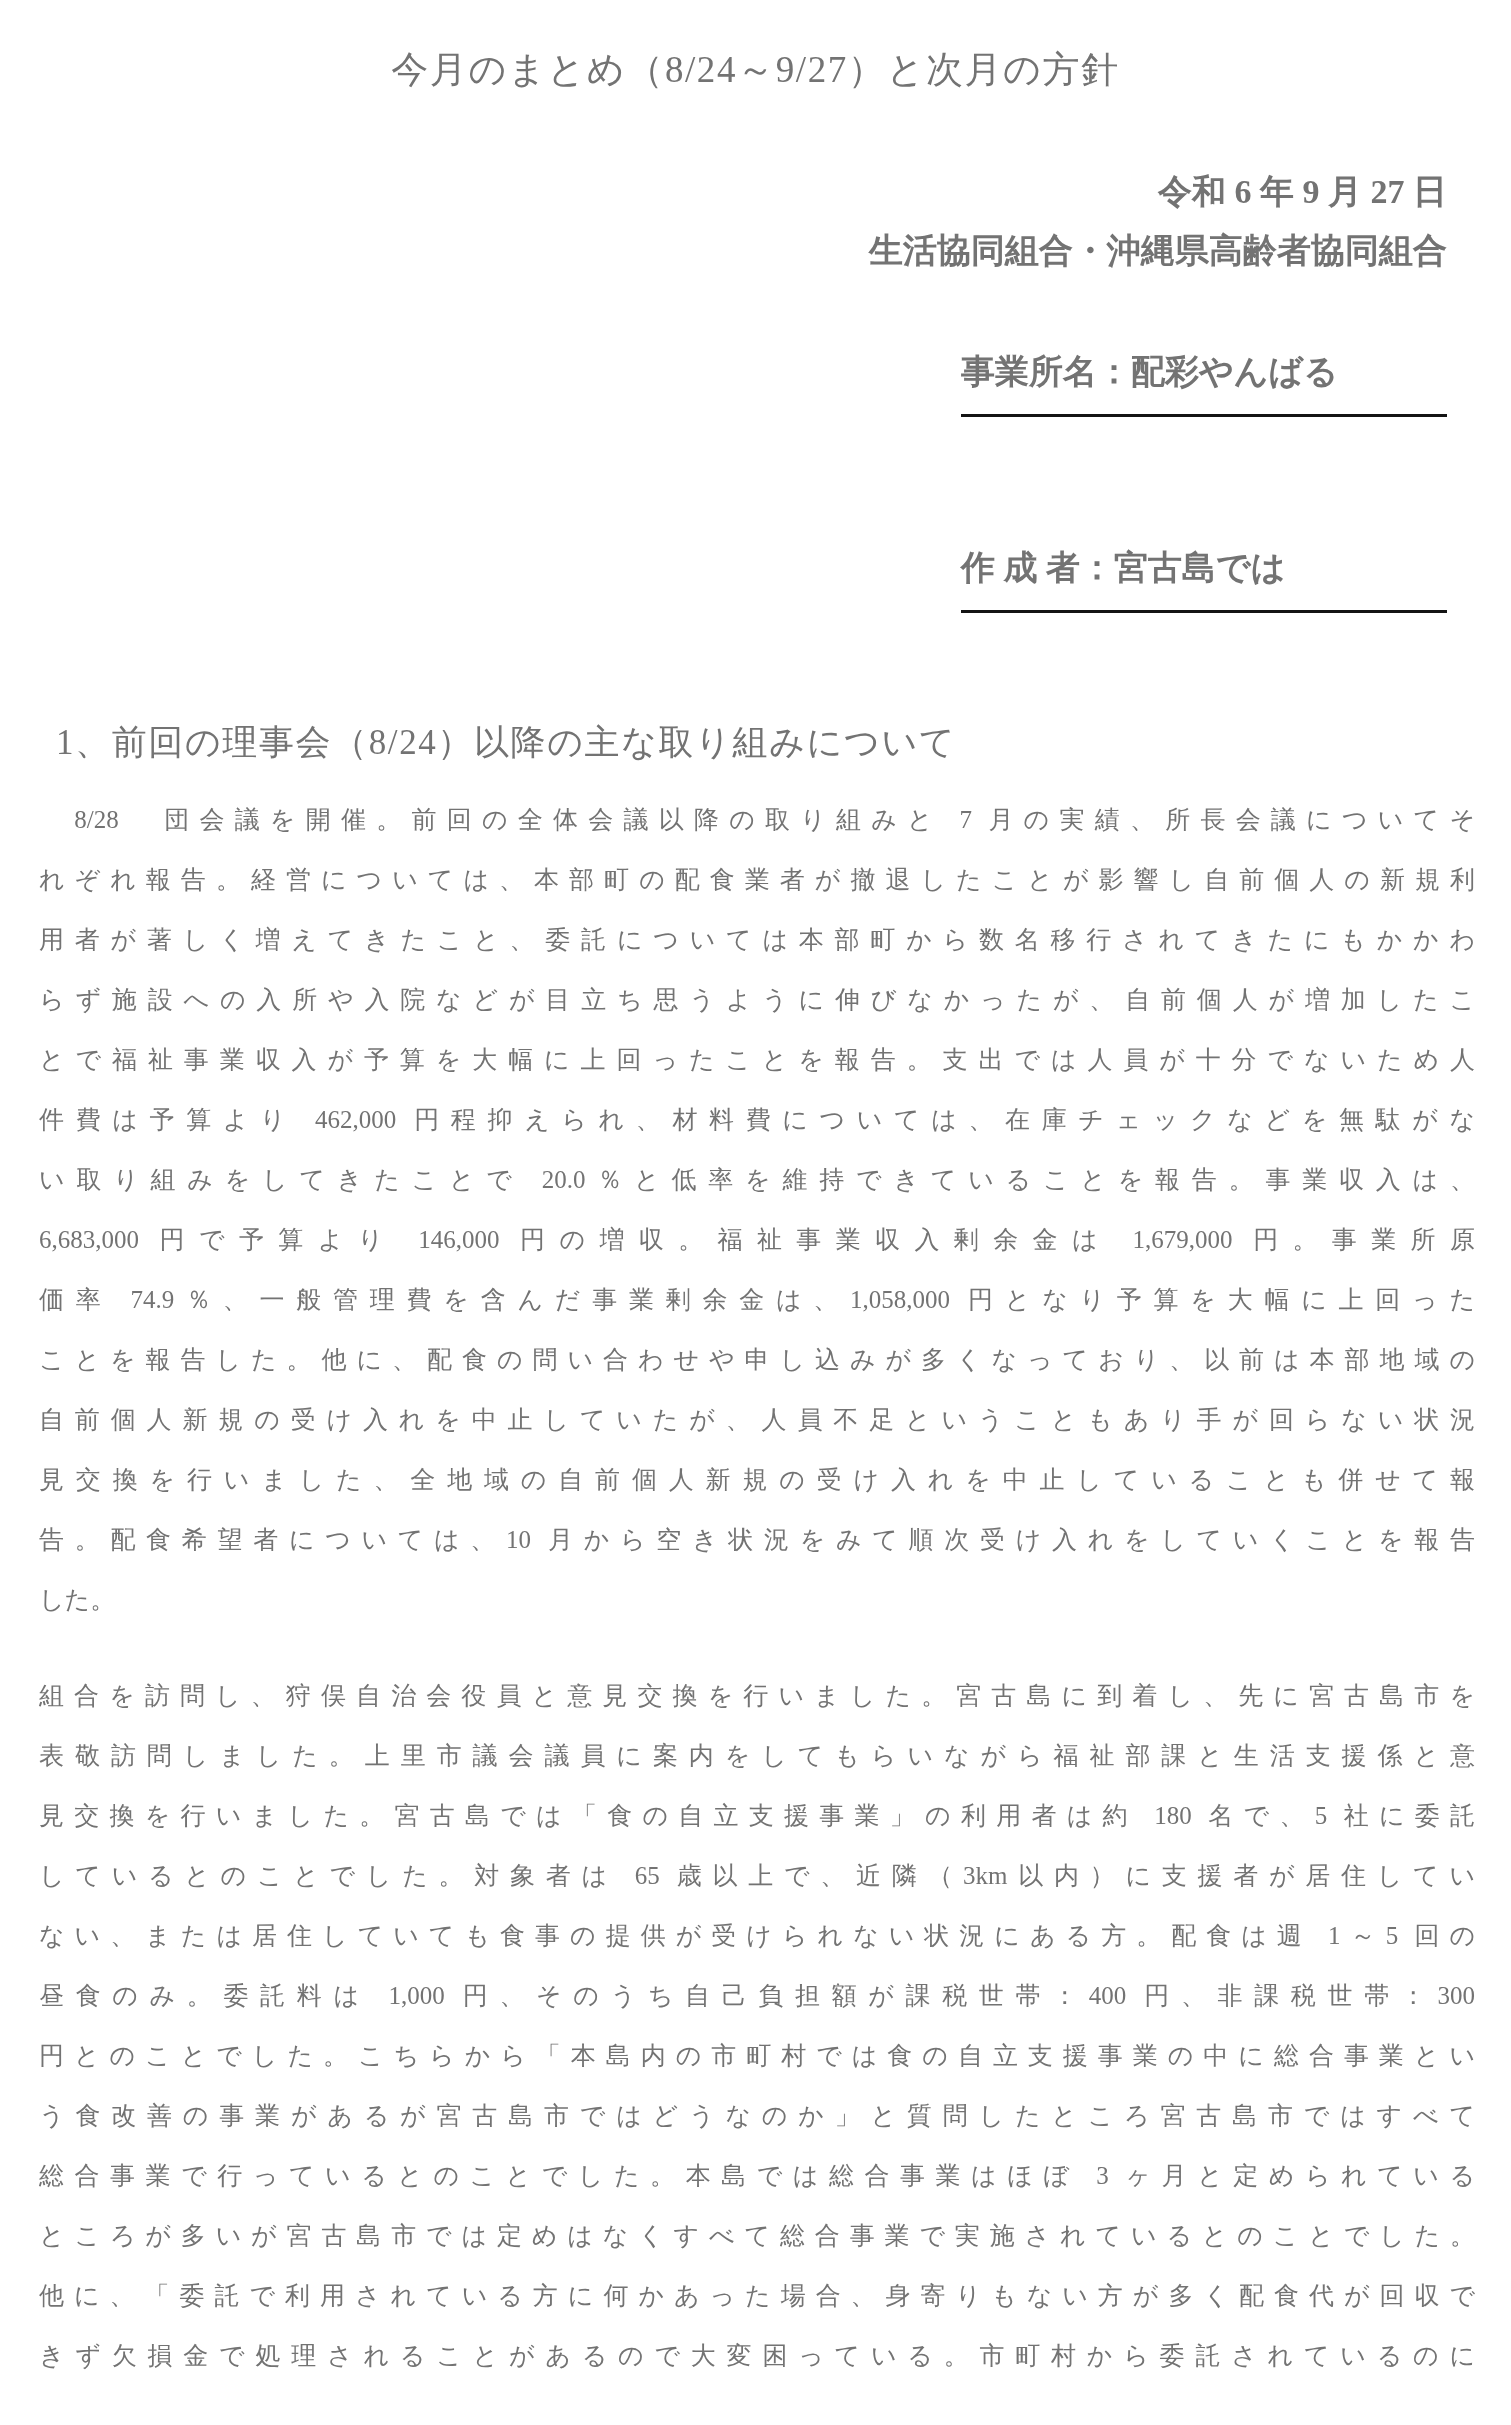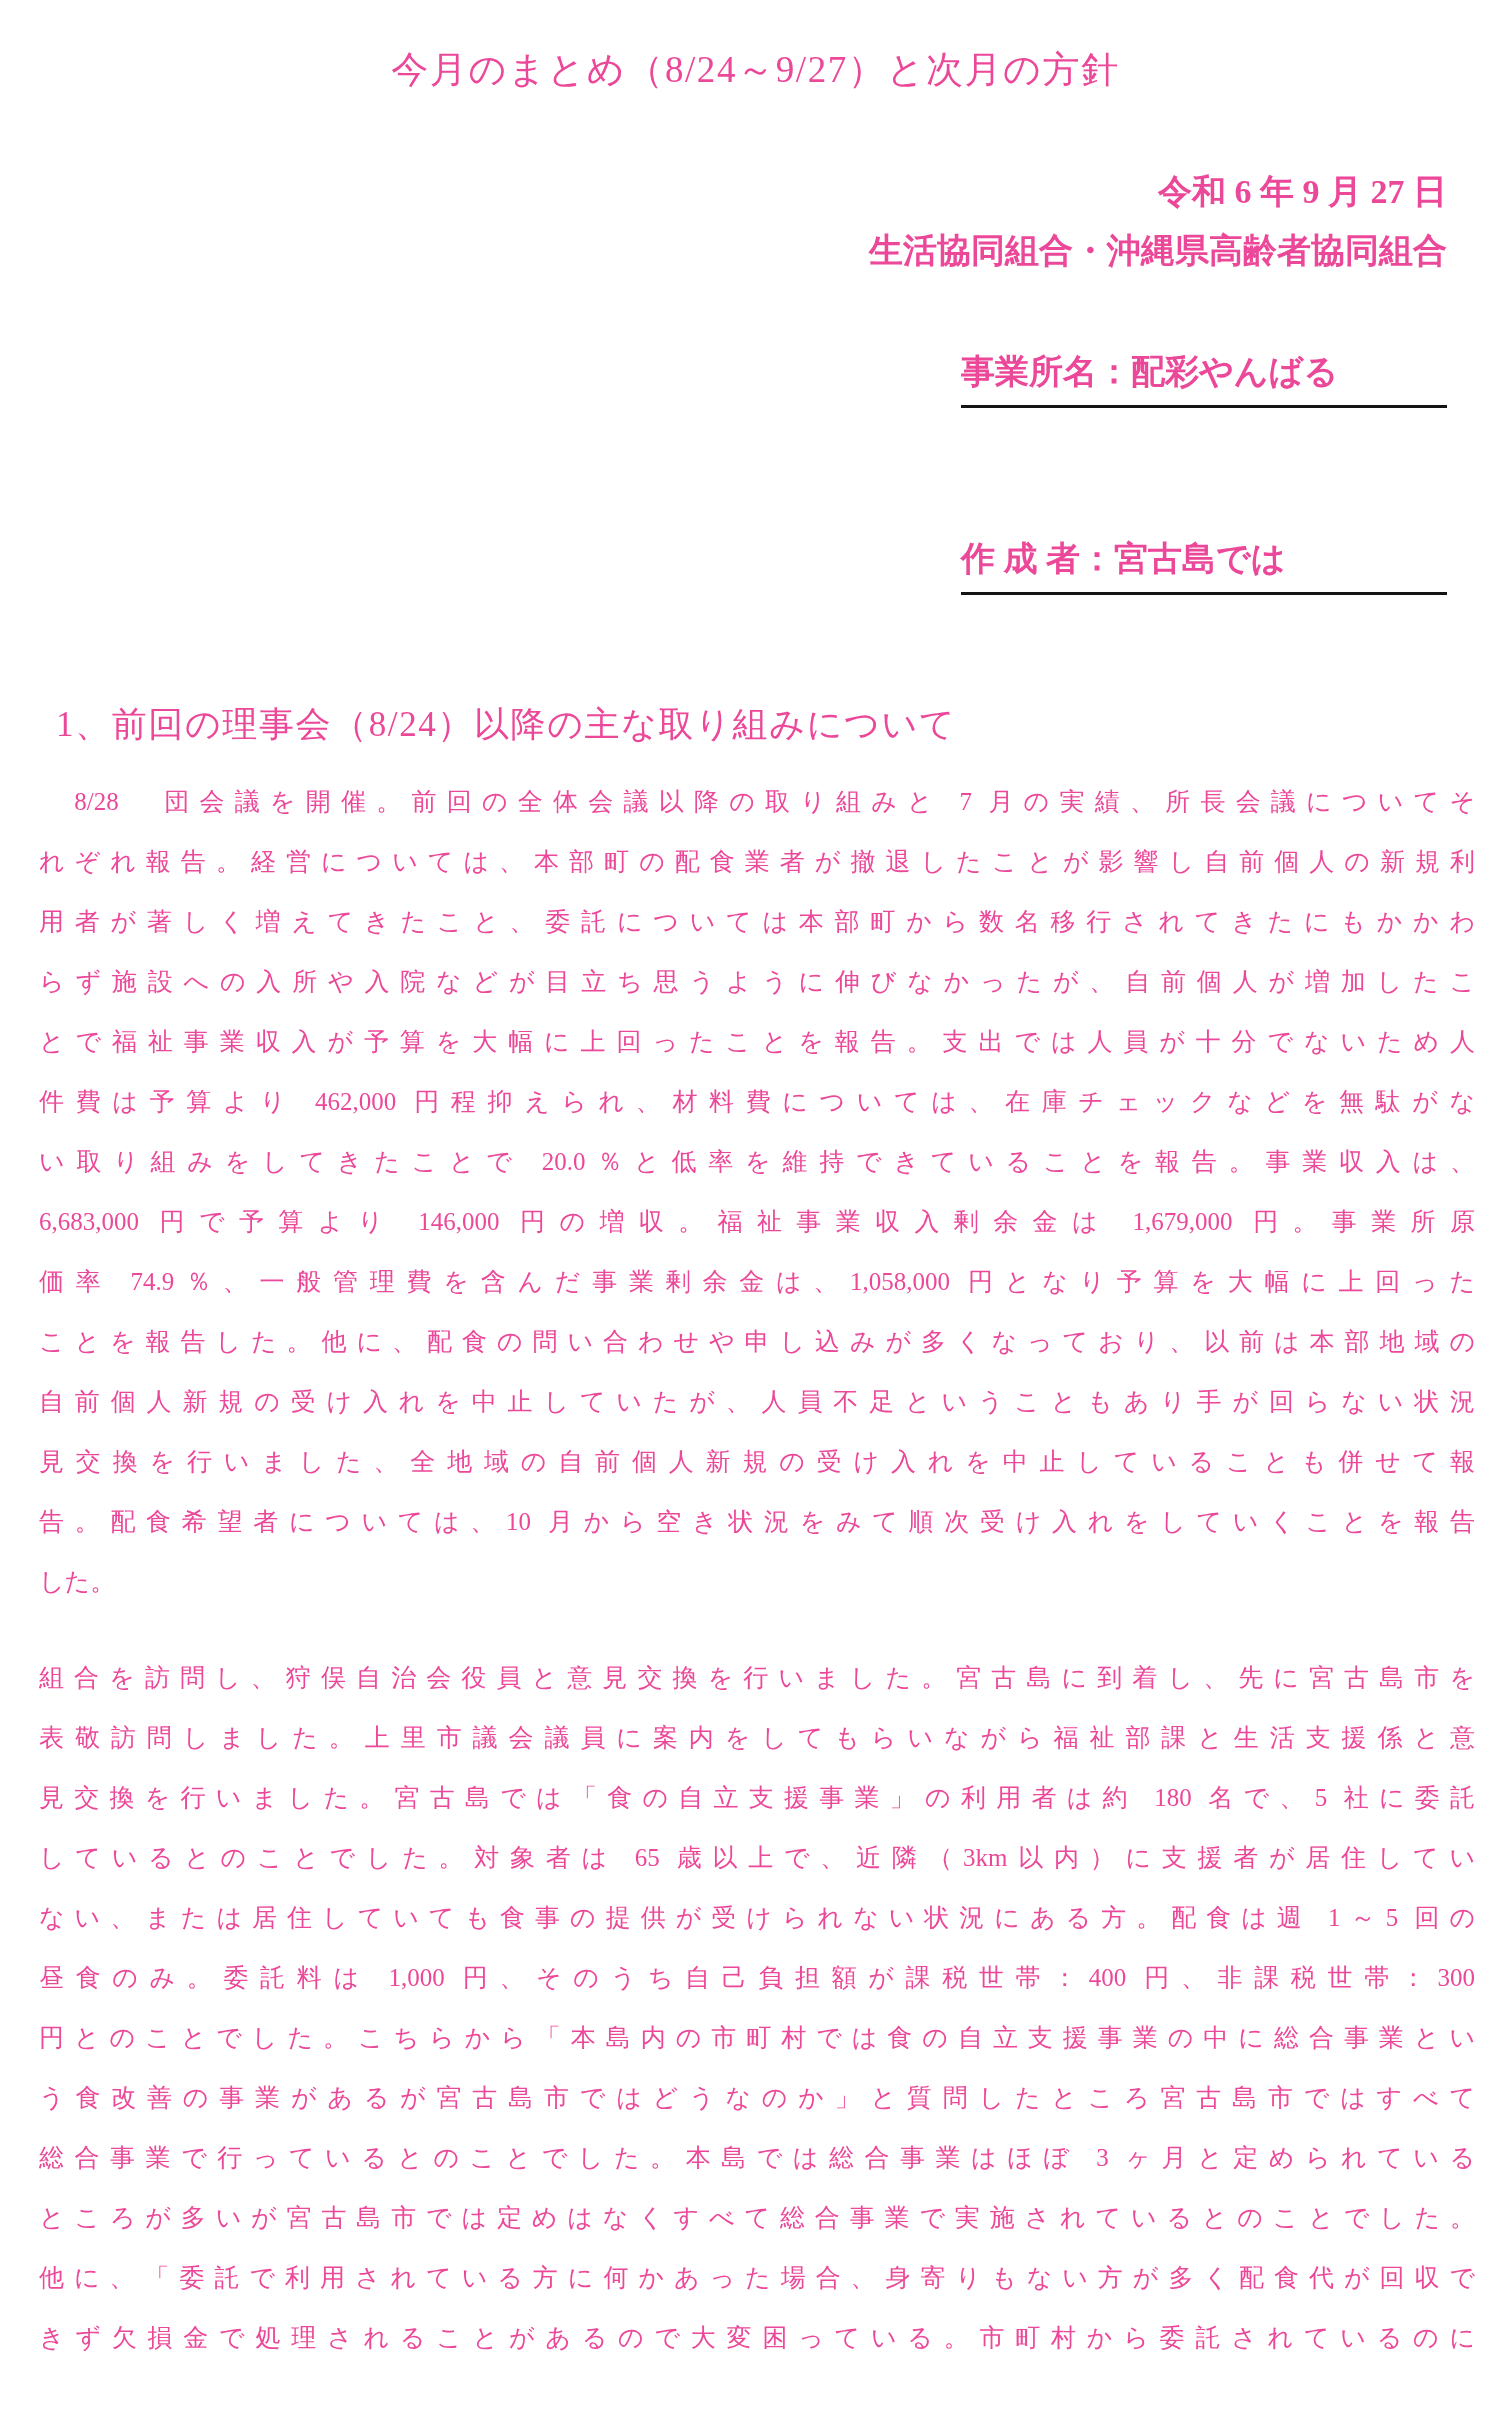--- a/index.html
+++ b/index.html
@@ -10,21 +10,21 @@
   body {
     width: 1511px;
     height: 2426px;
     font-family: "Liberation Serif", "DejaVu Serif", serif;
   }
   .page {
     position: relative;
     width: 1511px;
     min-height: 2426px;
     background: #ffffff;
-    color: #ec4899;
+    color: #737373;
     overflow: hidden;
   }
   .title {
     margin: 0;
     padding-top: 45px;
     text-align: center;
     font-size: 37px;
     font-weight: normal;
     letter-spacing: 1.6px;
     white-space: pre;
@@ -38,21 +38,21 @@
     font-weight: bold;
   }
   .hline {
     white-space: pre;
   }
   .underlined {
     display: inline-block;
     width: 486px;
     text-align: left;
     border-bottom: 3.1px solid #141414;
-    padding-bottom: 4px;
+    padding-bottom: 13px;
     margin-top: 3.1px;
     white-space: pre;
   }
   .section-heading {
     margin: 47px 0 0 56px;
     font-size: 35px;
     font-weight: normal;
     letter-spacing: 1.6px;
     white-space: pre;
     font-family: Liberation Serif, serif;

